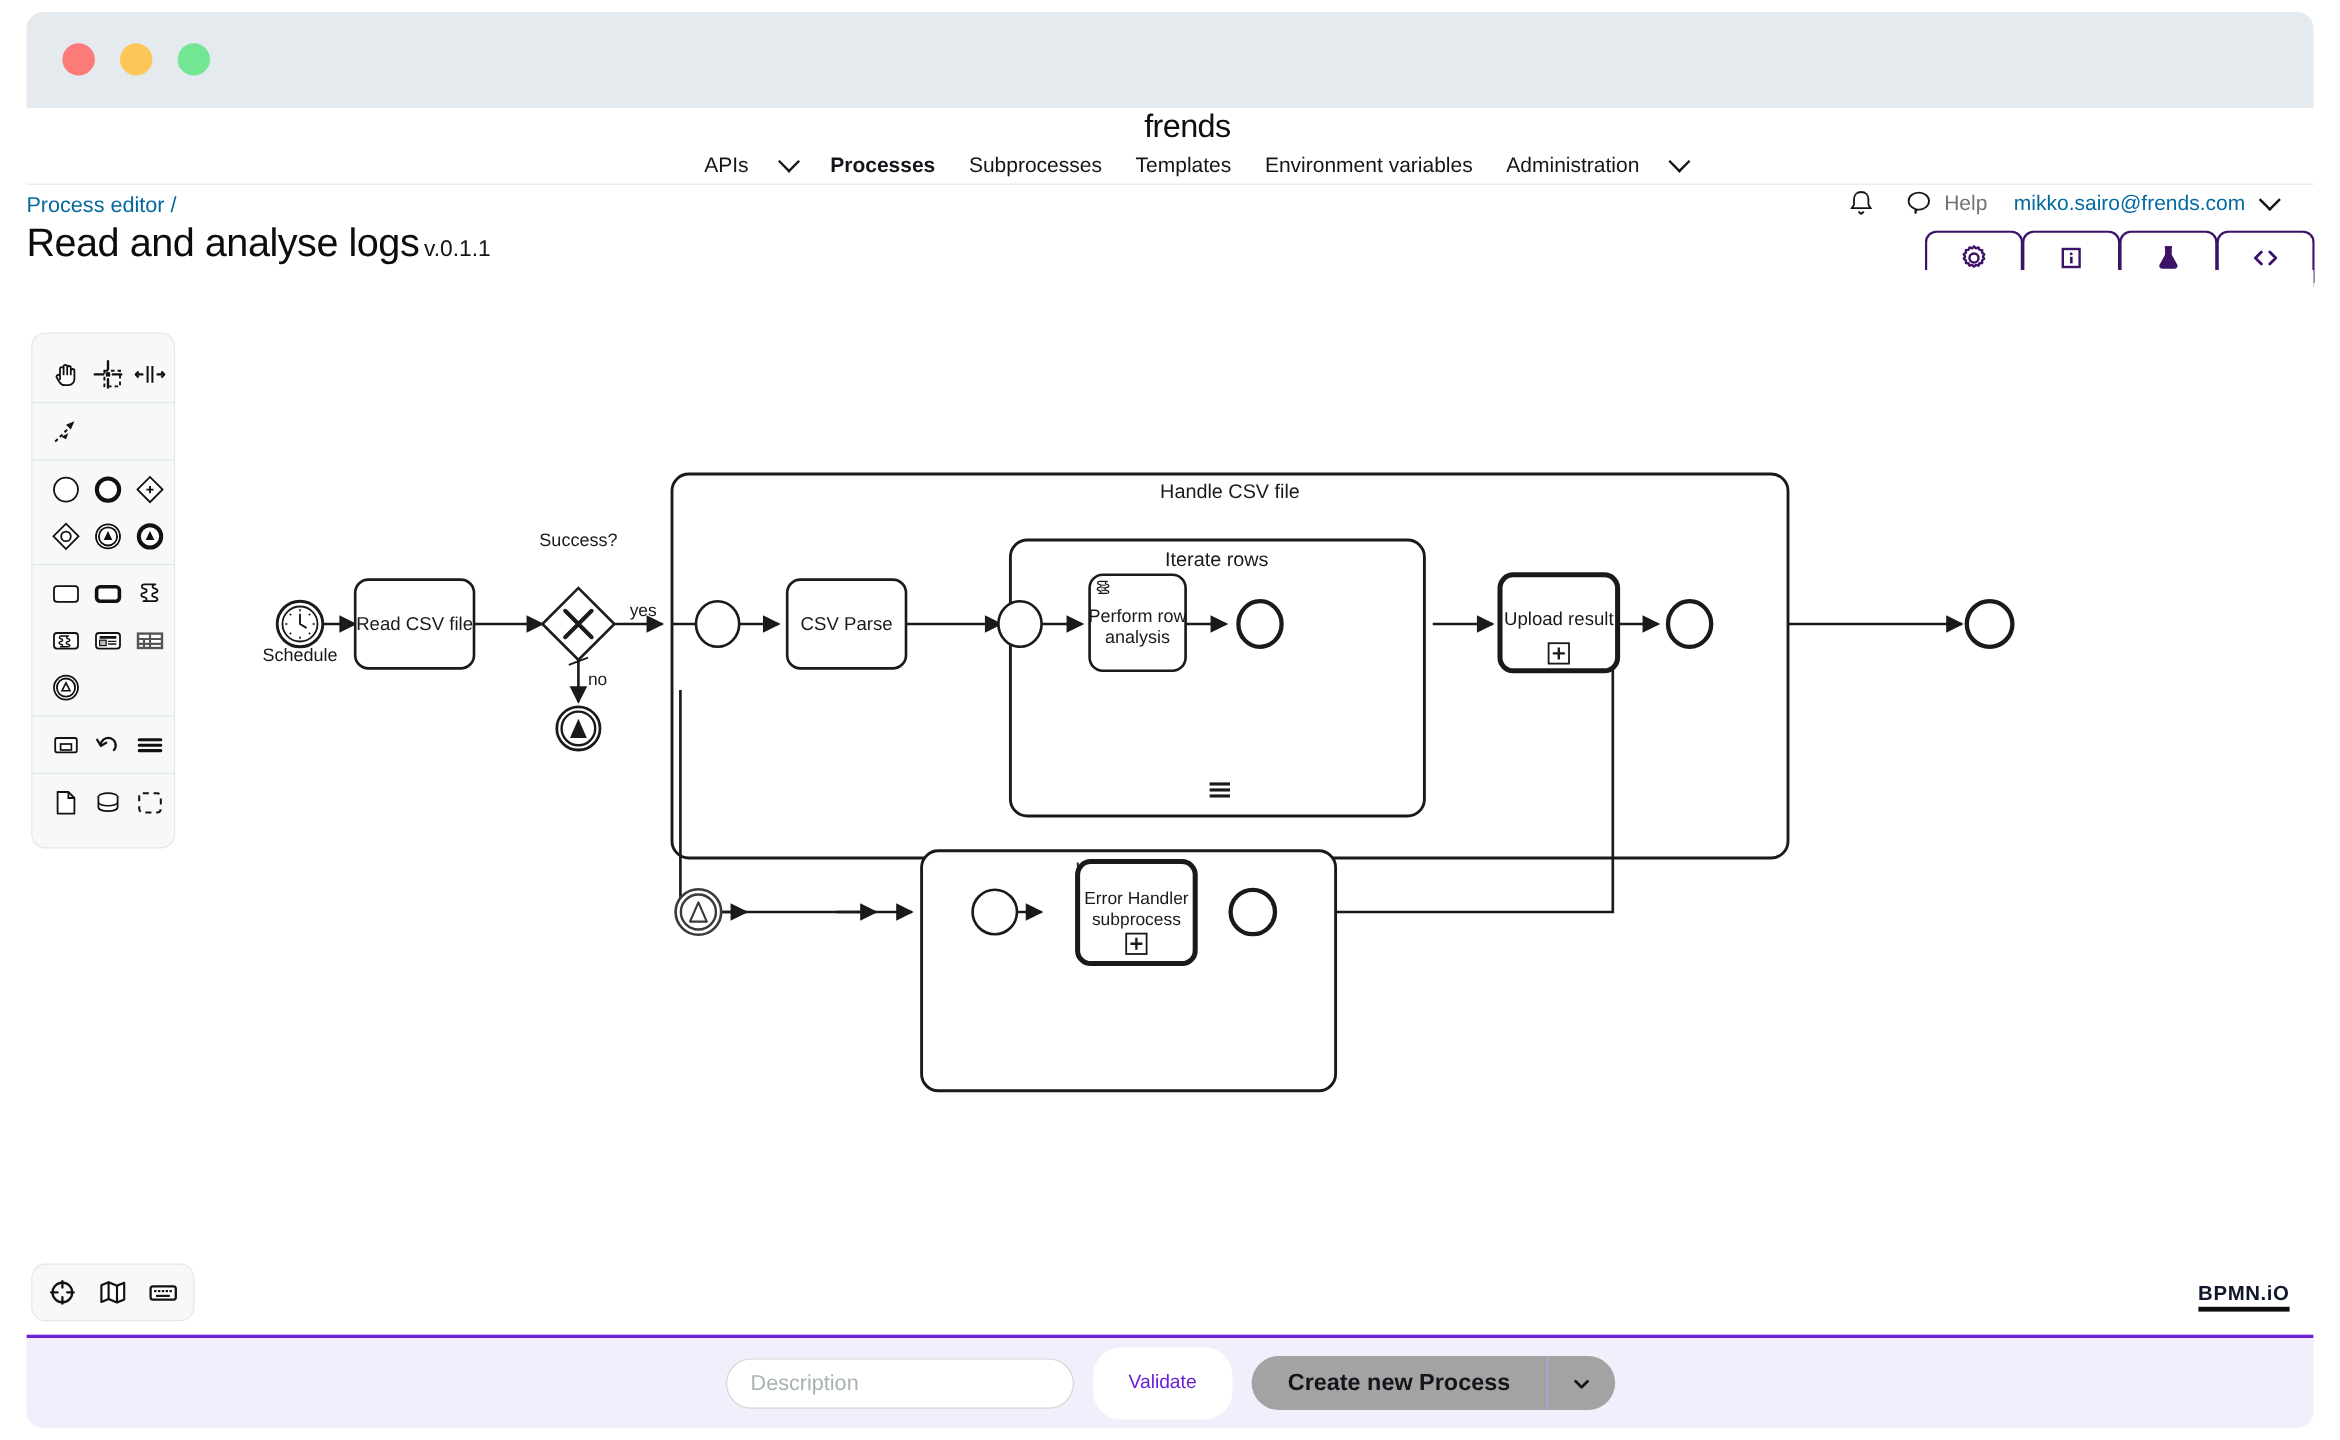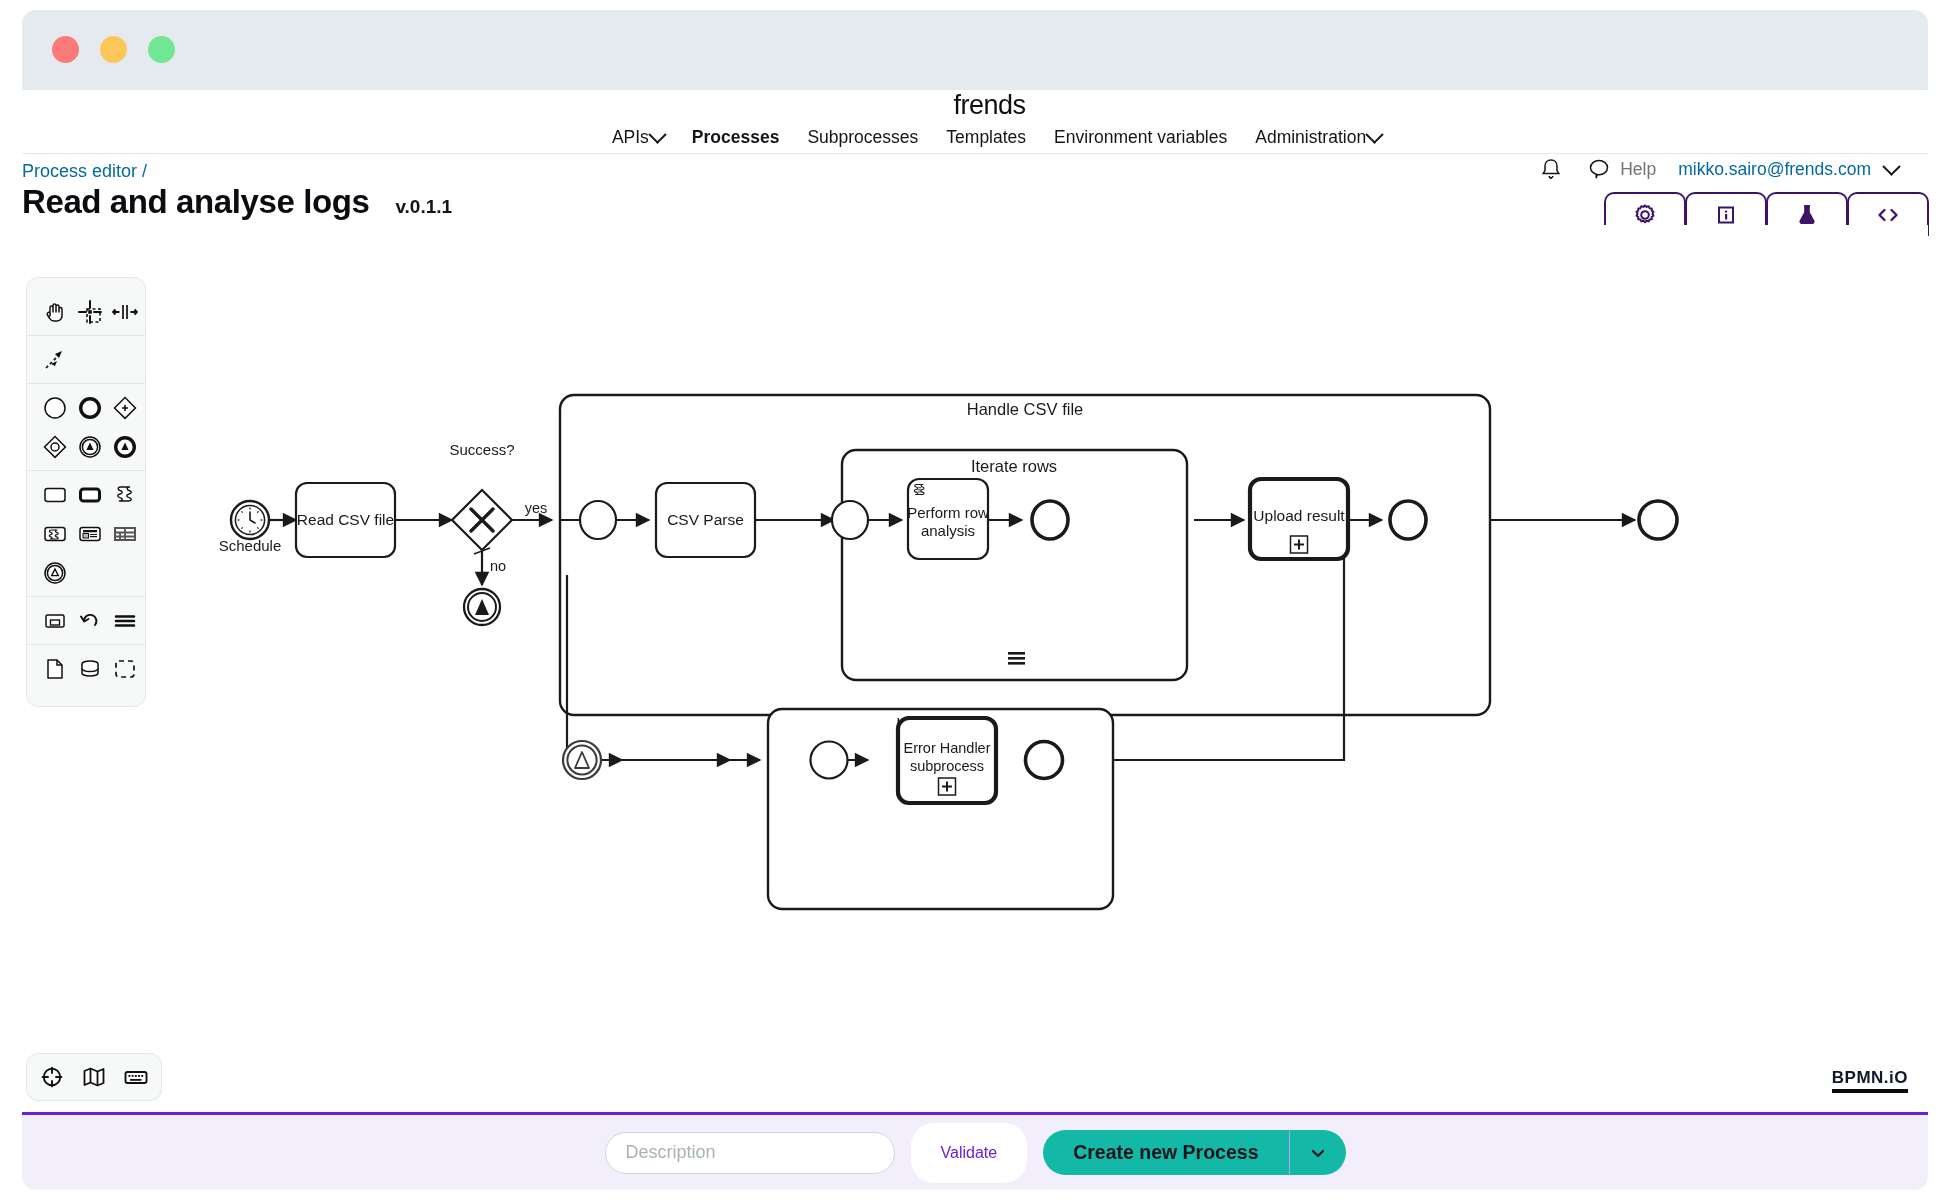--- a/index.html
+++ b/index.html
@@ -63,21 +63,21 @@
     gap: 0px;
   }
   .navlink {
     font-size: 17.5px;
     color: #14141a;
     padding: 6px 14px;
     cursor: pointer;
     white-space: nowrap;
     display: flex;
     align-items: center;
-    gap: 2px;
+    gap: 27px;
   }
   .navlink.active { font-weight: 700; }
   .caret {
     display: inline-block;
     width: 11px; height: 11px;
     border-right: 2.4px solid #14141a;
     border-bottom: 2.4px solid #14141a;
     transform: rotate(45deg) translate(-2px,-2px);
   }
   .nav-right {
@@ -106,21 +106,21 @@
     position: absolute;
     left: 22px; top: 153px;
     width: 1906px; height: 72px;
   }
   .breadcrumb {
     position: absolute; left: 0px; top: 8px;
     font-size: 18px; color: #0369a1;
   }
   .title-row {
     position: absolute; left: 0px; top: 30px;
-    display: flex; align-items: baseline; gap: 26px; font-weight: bold;
+    display: flex; align-items: baseline; gap: 4px;
   }
   .page-title {
     font-size: 33px; color: #0b0b10; letter-spacing: -0.4px;
   }
   .page-version {
     font-size: 19px; color: #14141a;
   }
 
   
   .head-actions {
@@ -234,21 +234,21 @@
     font-size: 16px;
     cursor: pointer;
     font-family: "Liberation Sans", sans-serif;
     display: flex; align-items: center;
   }
   .create-group {
     display: flex;
     align-items: center;
     margin-left: 16px;
     height: 45px;
-    background: #14b8a6;
+    background: #a3a3a3;
     border-radius: 23px;
     overflow: hidden;
   }
   .create-btn {
     padding: 0 30px;
     height: 45px;
     display: flex; align-items: center;
     color: #14141a;
     font-size: 19.5px;
     font-weight: 700;

